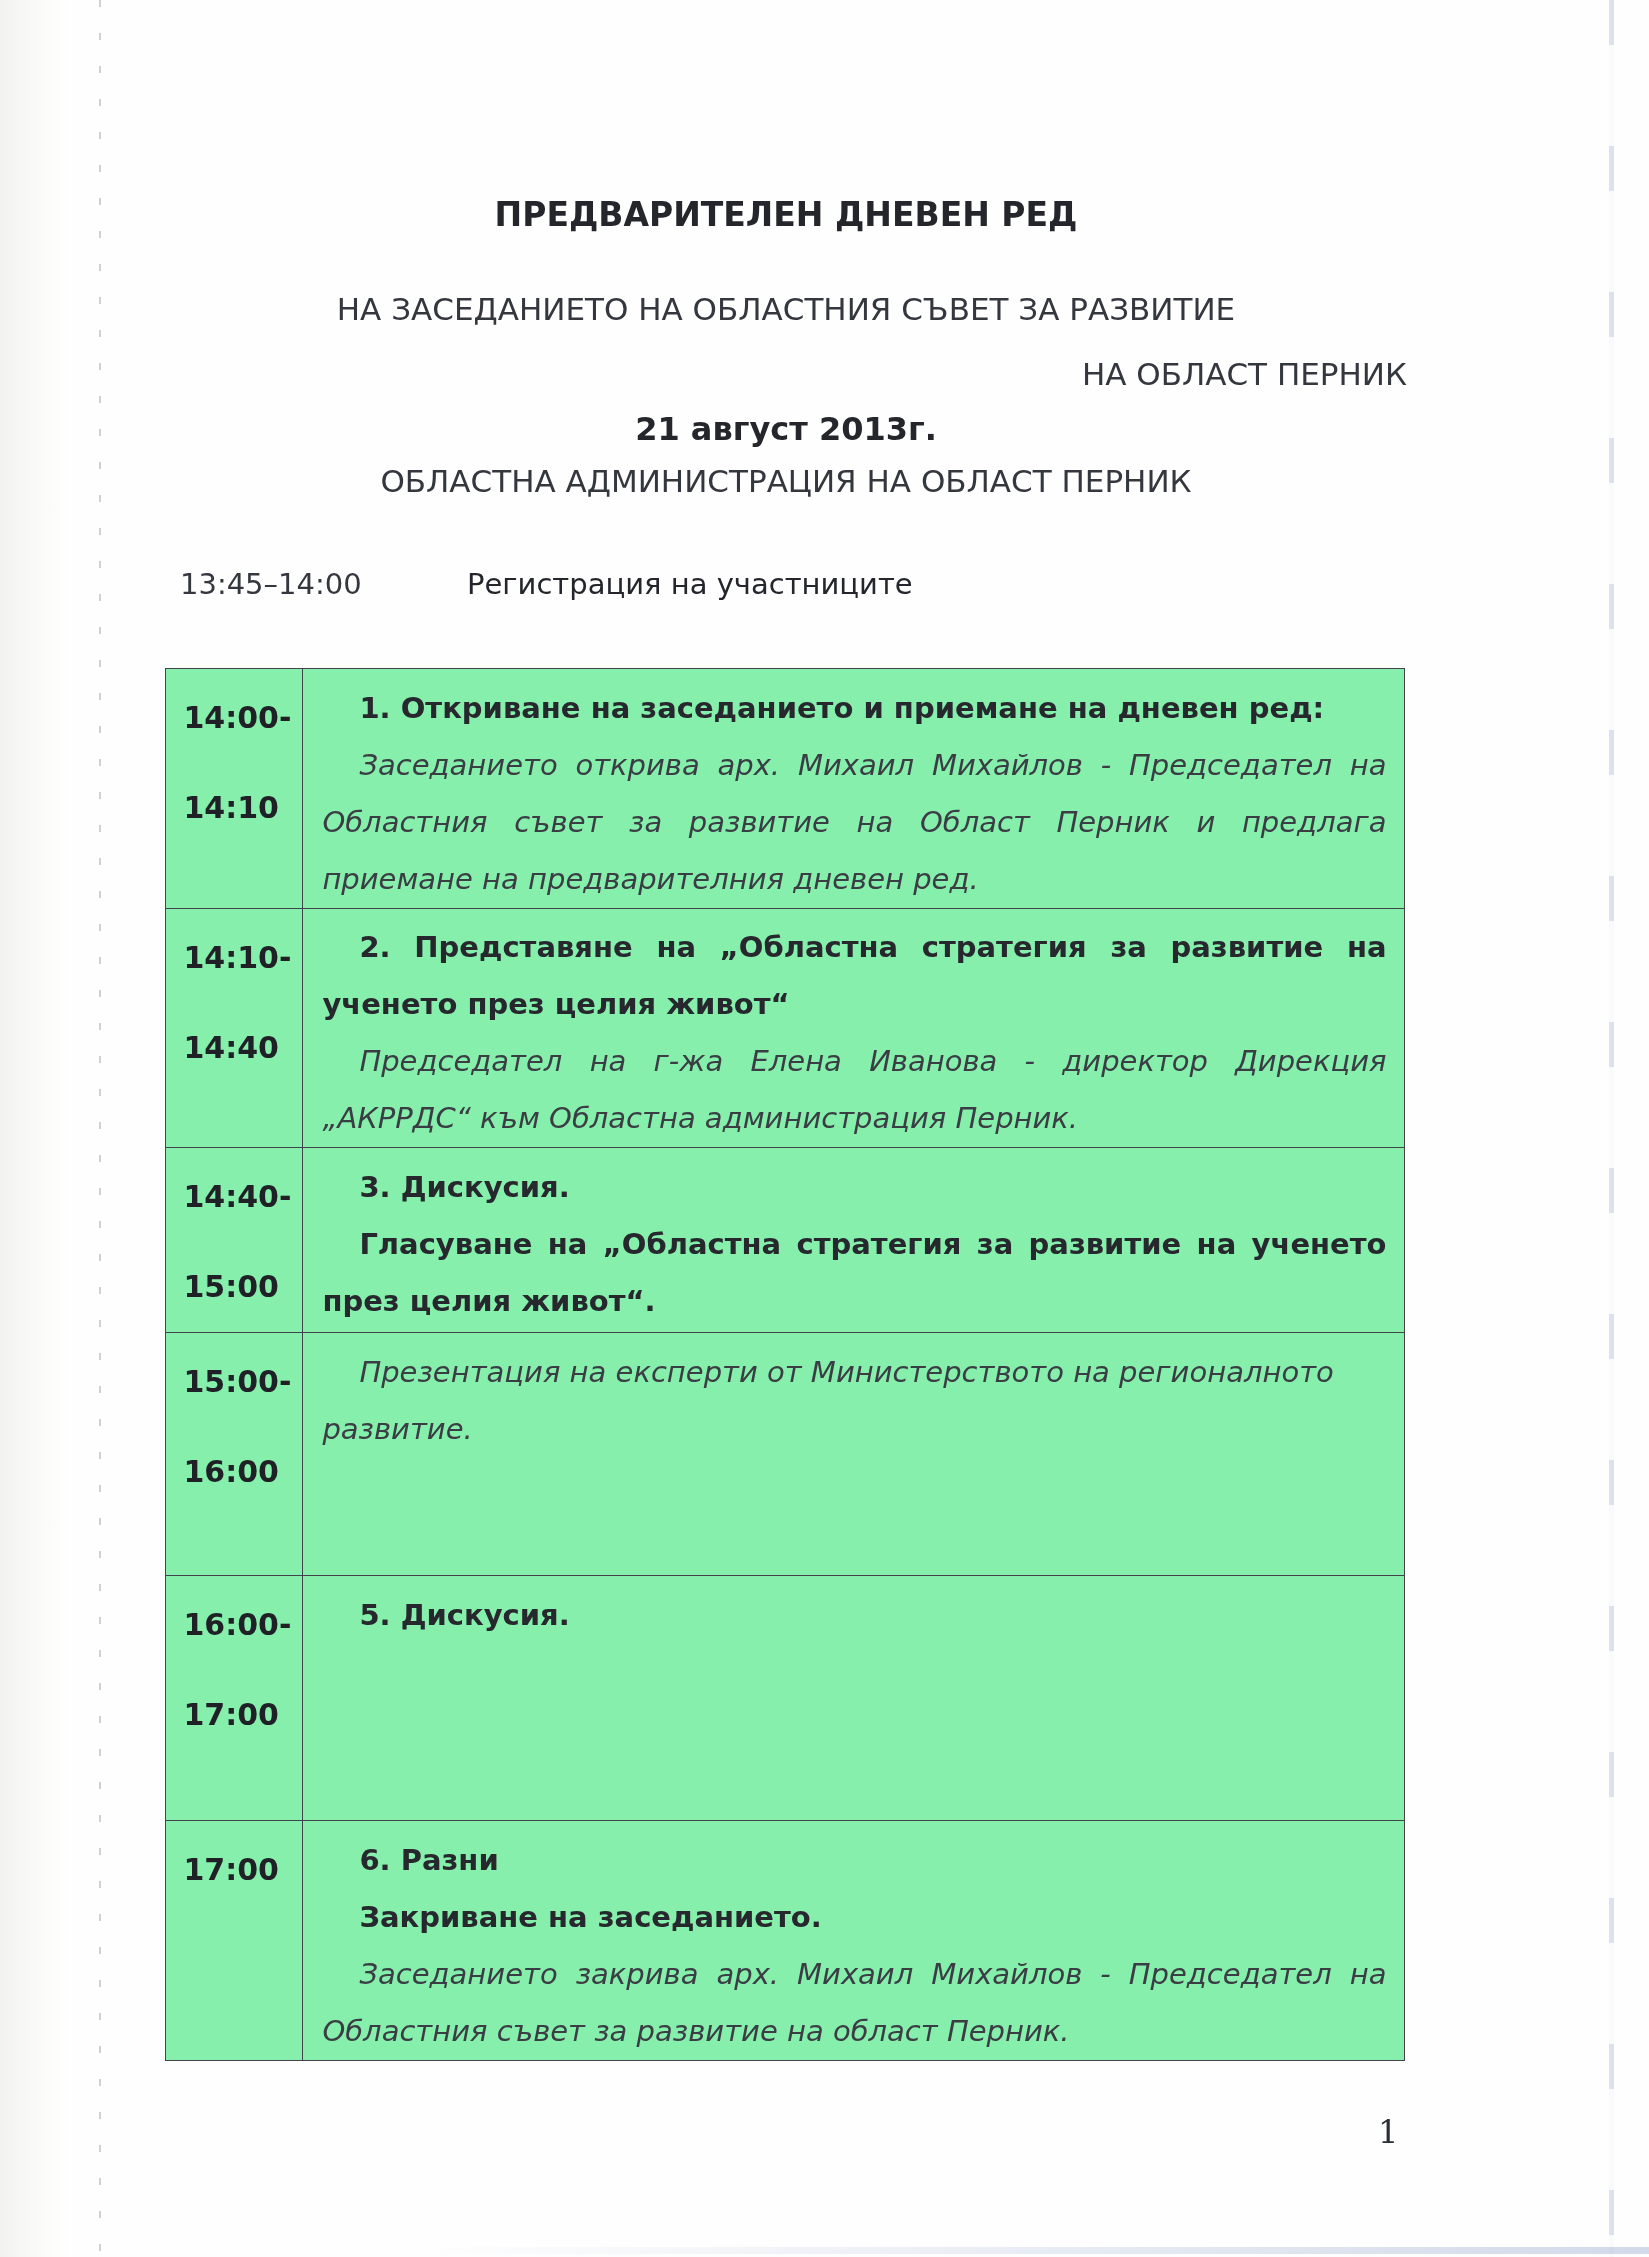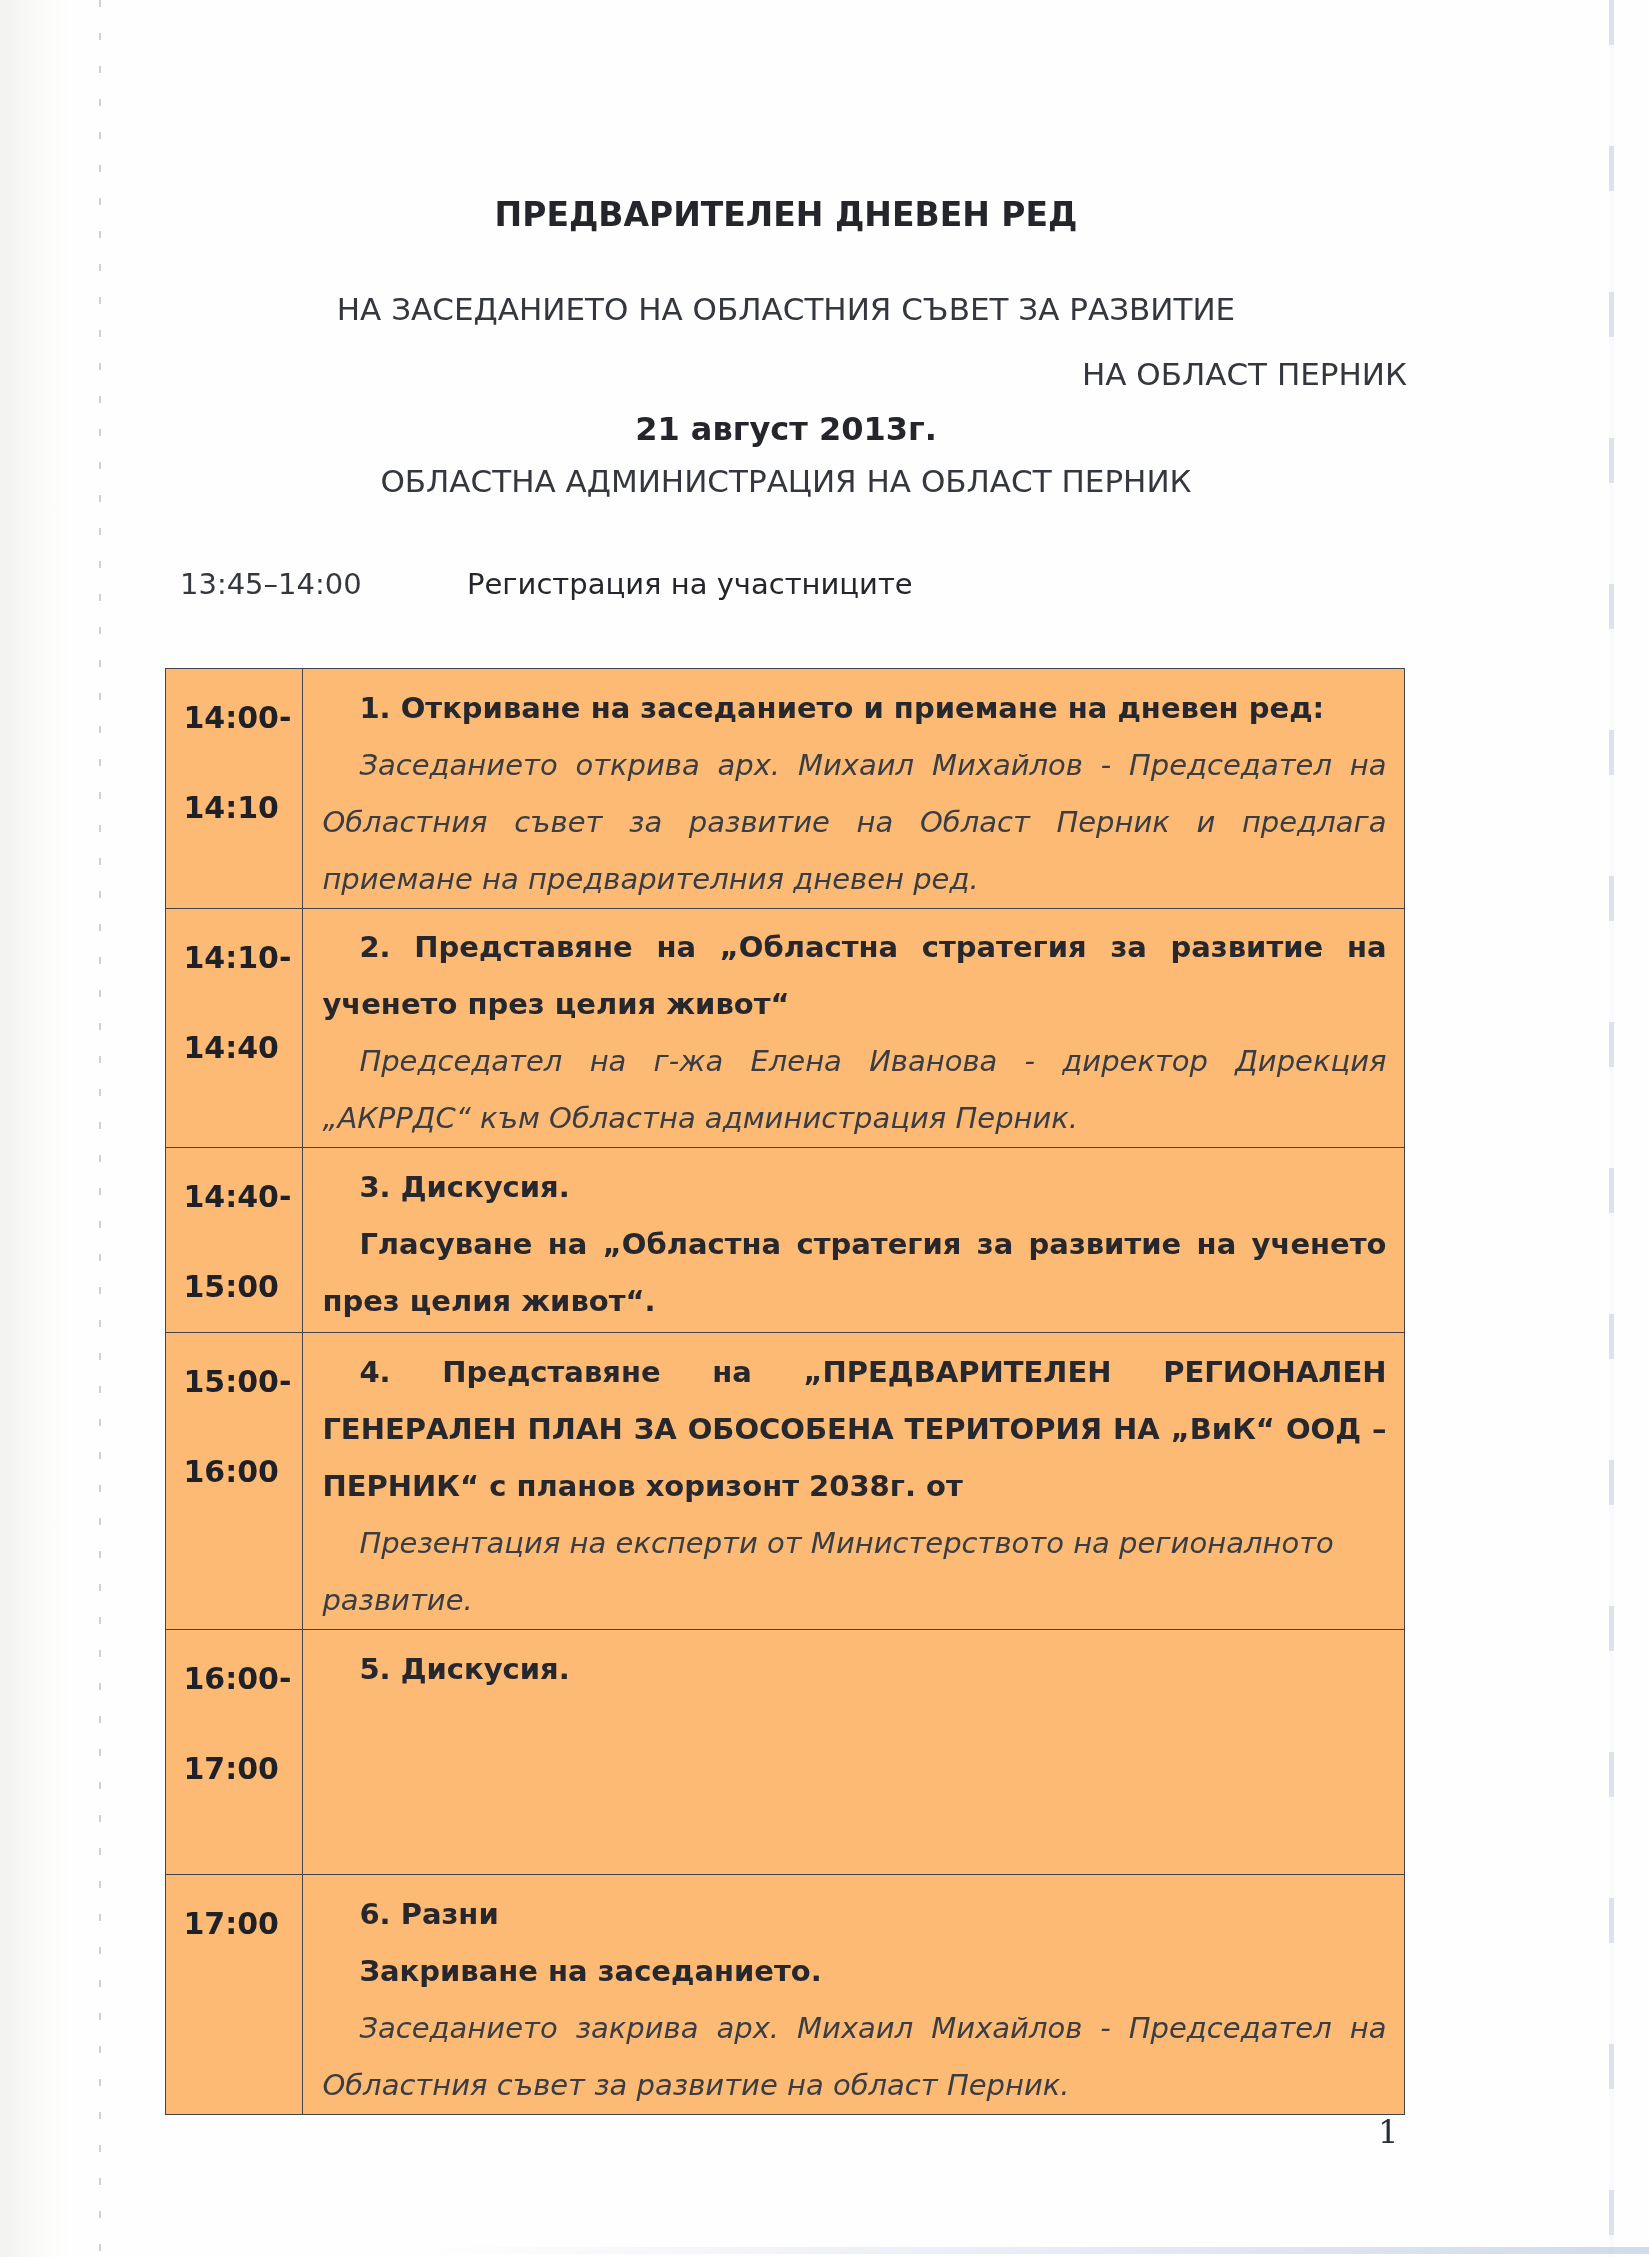--- a/index.html
+++ b/index.html
@@ -91,21 +91,21 @@
   .reg-label { font-weight: normal; color: #24262c; }
 
   
   .agenda {
     position: absolute;
     left: 165px;
     top: 668px;
     width: 1240px;
     border: 1.9px solid #41444d;
     box-sizing: border-box;
-    background: #fdba74;
+    background: #86efac;
   }
   .agenda-row {
     display: flex;
     align-items: stretch;
     box-sizing: border-box;
   }
   .agenda-row + .agenda-row { border-top: 1.9px solid #41444d; }
   .agenda-row:nth-child(1) { min-height: 218px; }
   .agenda-row:nth-child(2) { min-height: 192px; }
   .agenda-row:nth-child(3) { min-height: 175px; }
@@ -207,21 +207,20 @@
           <p class="para bold indent justify">Гласуване на „Областна стратегия за развитие на ученето през целия живот“.</p>
         </div>
   </div>
 
   <div class="agenda-row">
     <div class="time-cell">
           <div class="time-line">15:00-</div>
           <div class="time-line">16:00</div>
         </div>
     <div class="content-cell">
-          <p class="para bold indent justify">4. Представяне на „ПРЕДВАРИТЕЛЕН РЕГИОНАЛЕН ГЕНЕРАЛЕН ПЛАН ЗА ОБОСОБЕНА ТЕРИТОРИЯ НА „ВиК“ ООД – ПЕРНИК“ с планов хоризонт 2038г. от</p>
           <p class="para italic indent">Презентация на експерти от Министерството на регионалното развитие.</p>
         </div>
   </div>
 
   <div class="agenda-row">
     <div class="time-cell">
           <div class="time-line">16:00-</div>
           <div class="time-line">17:00</div>
         </div>
     <div class="content-cell">

